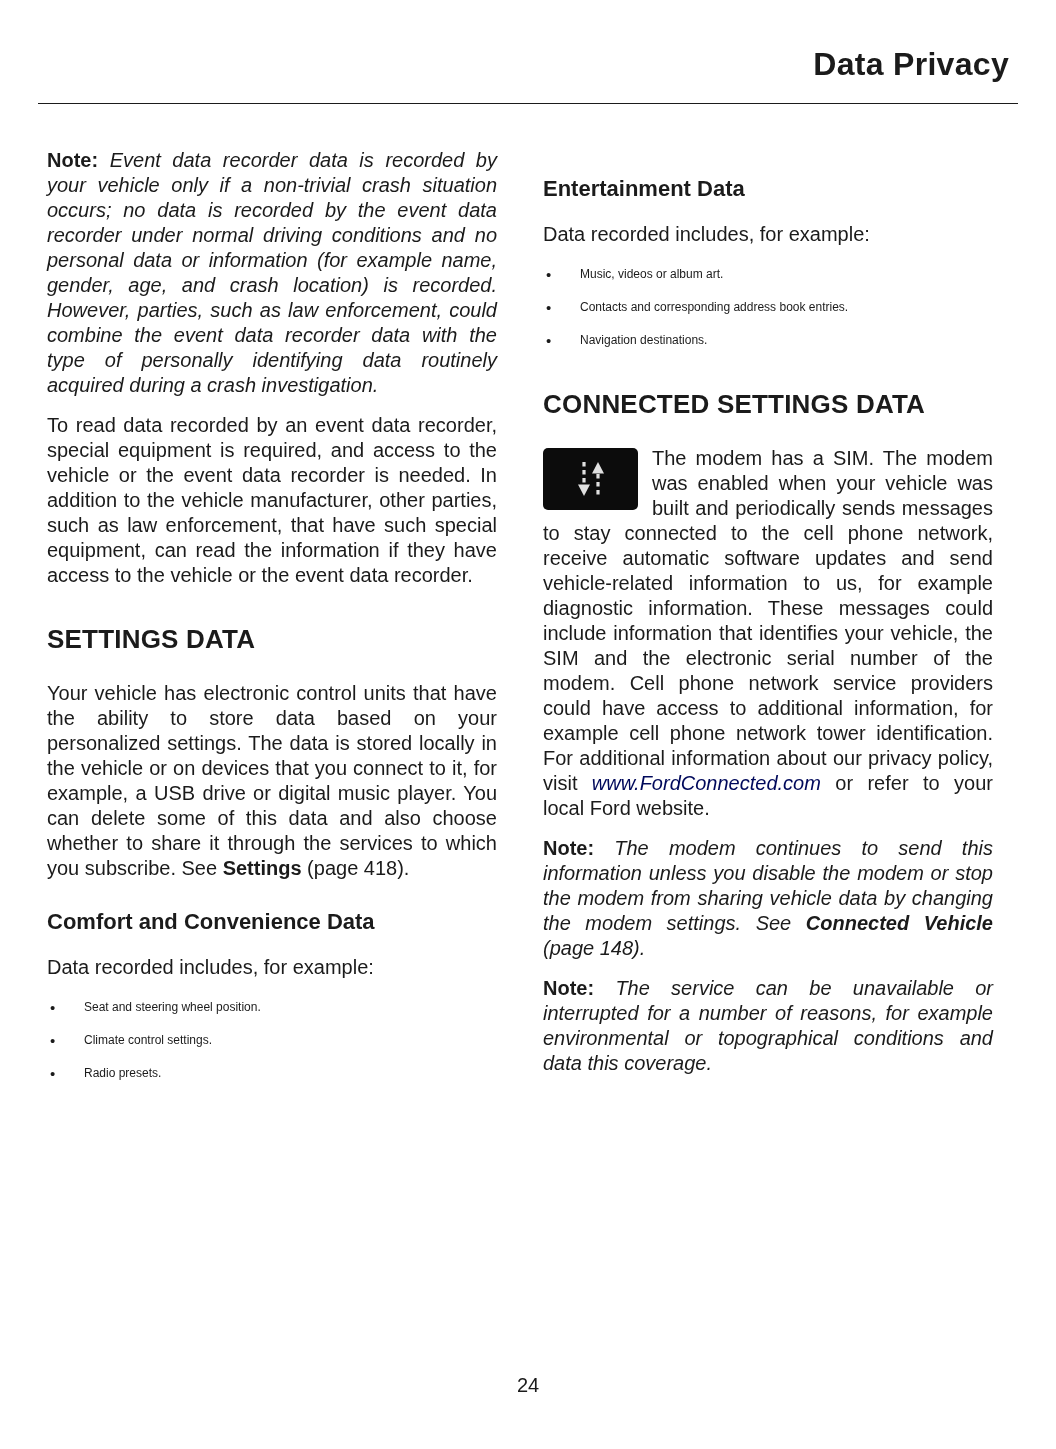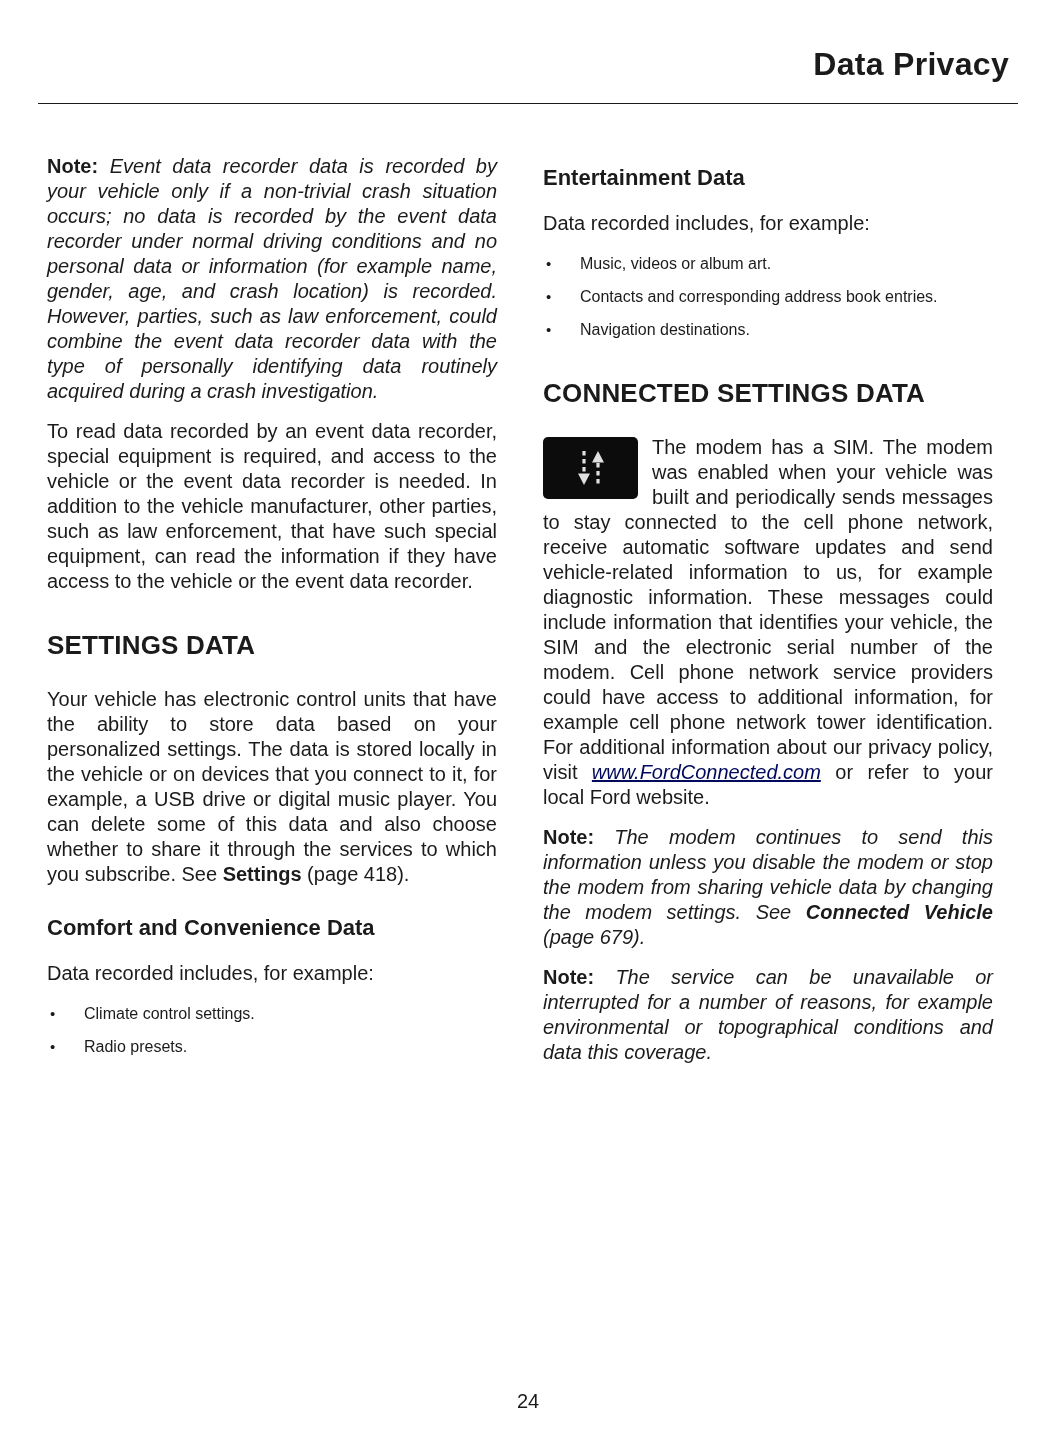--- a/index.html
+++ b/index.html
@@ -47,55 +47,54 @@
     font-weight: 700;
     margin: 36px 0 26px;
     letter-spacing: 0.2px;
   }
   .h-sub { font-size: 22px; font-weight: 700; margin: 28px 0 20px; }
   .first { margin-top: 17px; }
   .bullets { list-style: none; margin: 2px 0 16px; padding: 0; }
   .bullets li {
     position: relative;
     padding-left: 37px;
-    font-size: 16px;
+    font-size: 12px;
     line-height: 25px;
     margin-bottom: 8px;
   }
   .bullets li::before {
     content: "\2022";
     position: absolute;
     left: 3px;
     top: 0;
     font-size: 15px;
   }
   .bold { font-weight: 700; }
   .link {
     color: #00095b;
     font-style: italic;
-    text-decoration: underline;
     cursor: pointer;
   }
   .connected-block { overflow: visible; }
   .icon-box {
     float: left;
     width: 95px;
     height: 62px;
     background: #0c0c0c;
     border-radius: 5px;
     margin: 2px 14px 8px 0;
     display: flex;
     align-items: center;
     justify-content: center;
   }
   .page-number {
     position: absolute;
     left: 0;
     right: 0;
-    bottom: 36px;
+    bottom: 52px;
     text-align: center;
     font-size: 20px;
   }
 </style>
 </head>
 <body>
 
 <div class="page">
   <div class="title">Data Privacy</div>
   <hr class="rule">
@@ -112,20 +111,21 @@
 
       <h2 class="h-section">SETTINGS DATA</h2>
 
       <p class="para"><span>Your vehicle has electronic control units that have the ability to store data based on your personalized settings. The data is stored locally in the vehicle or on devices that you connect to it, for example, a USB drive or digital music player. You can delete some of this data and also choose whether to share it through the services to which you subscribe.  See </span><span class="bold">Settings</span><span> (page 418).</span></p>
 
       <h3 class="h-sub">Comfort and Convenience Data</h3>
 
       <p class="para">Data recorded includes, for example:</p>
 
       <ul class="bullets">
+        <li>Seat and steering wheel position.</li>
         <li>Climate control settings.</li>
         <li>Radio presets.</li>
       </ul>
     </div>
 
     <div class="col">
       <h3 class="h-sub first">Entertainment Data</h3>
 
       <p class="para">Data recorded includes, for example:</p>
 
@@ -144,21 +144,21 @@
             <polygon points="14,39 8,27.5 20,27.5" fill="#e0e0e0"></polygon>
             <line x1="28" y1="17" x2="28" y2="39" stroke="#e0e0e0" stroke-width="3.2" stroke-dasharray="4.5 3.5"></line>
             <polygon points="28,5 22,16.5 34,16.5" fill="#e0e0e0"></polygon>
           </svg>
         </div>
         <p class="para"><span>The modem has a SIM. The modem was enabled when your vehicle was built and periodically sends messages to stay connected to the cell phone network, receive automatic software updates and send vehicle-related information to us, for example diagnostic information. These messages could include information that identifies your vehicle, the SIM and the electronic serial number of the modem. Cell phone network service providers could have access to additional information, for example cell phone network tower identification.  For additional information about our privacy policy, visit </span><a class="link">www.FordConnected.com</a><span> or refer to your local Ford website.</span></p>
       </div>
 
       <p class="note">
         <span class="note-label">Note:</span>
-        <span>The modem continues to send this information unless you disable the modem or stop the modem from sharing vehicle data by changing the modem settings. See </span><span class="bold">Connected Vehicle</span><span> (page 679).</span>
+        <span>The modem continues to send this information unless you disable the modem or stop the modem from sharing vehicle data by changing the modem settings. See </span><span class="bold">Connected Vehicle</span><span> (page 148).</span>
       </p>
 
       <p class="note">
         <span class="note-label">Note:</span>
         <span>The service can be unavailable or interrupted for a number of reasons, for example environmental or topographical conditions and data this coverage.</span>
       </p>
 
     </div>
 
   </div>

